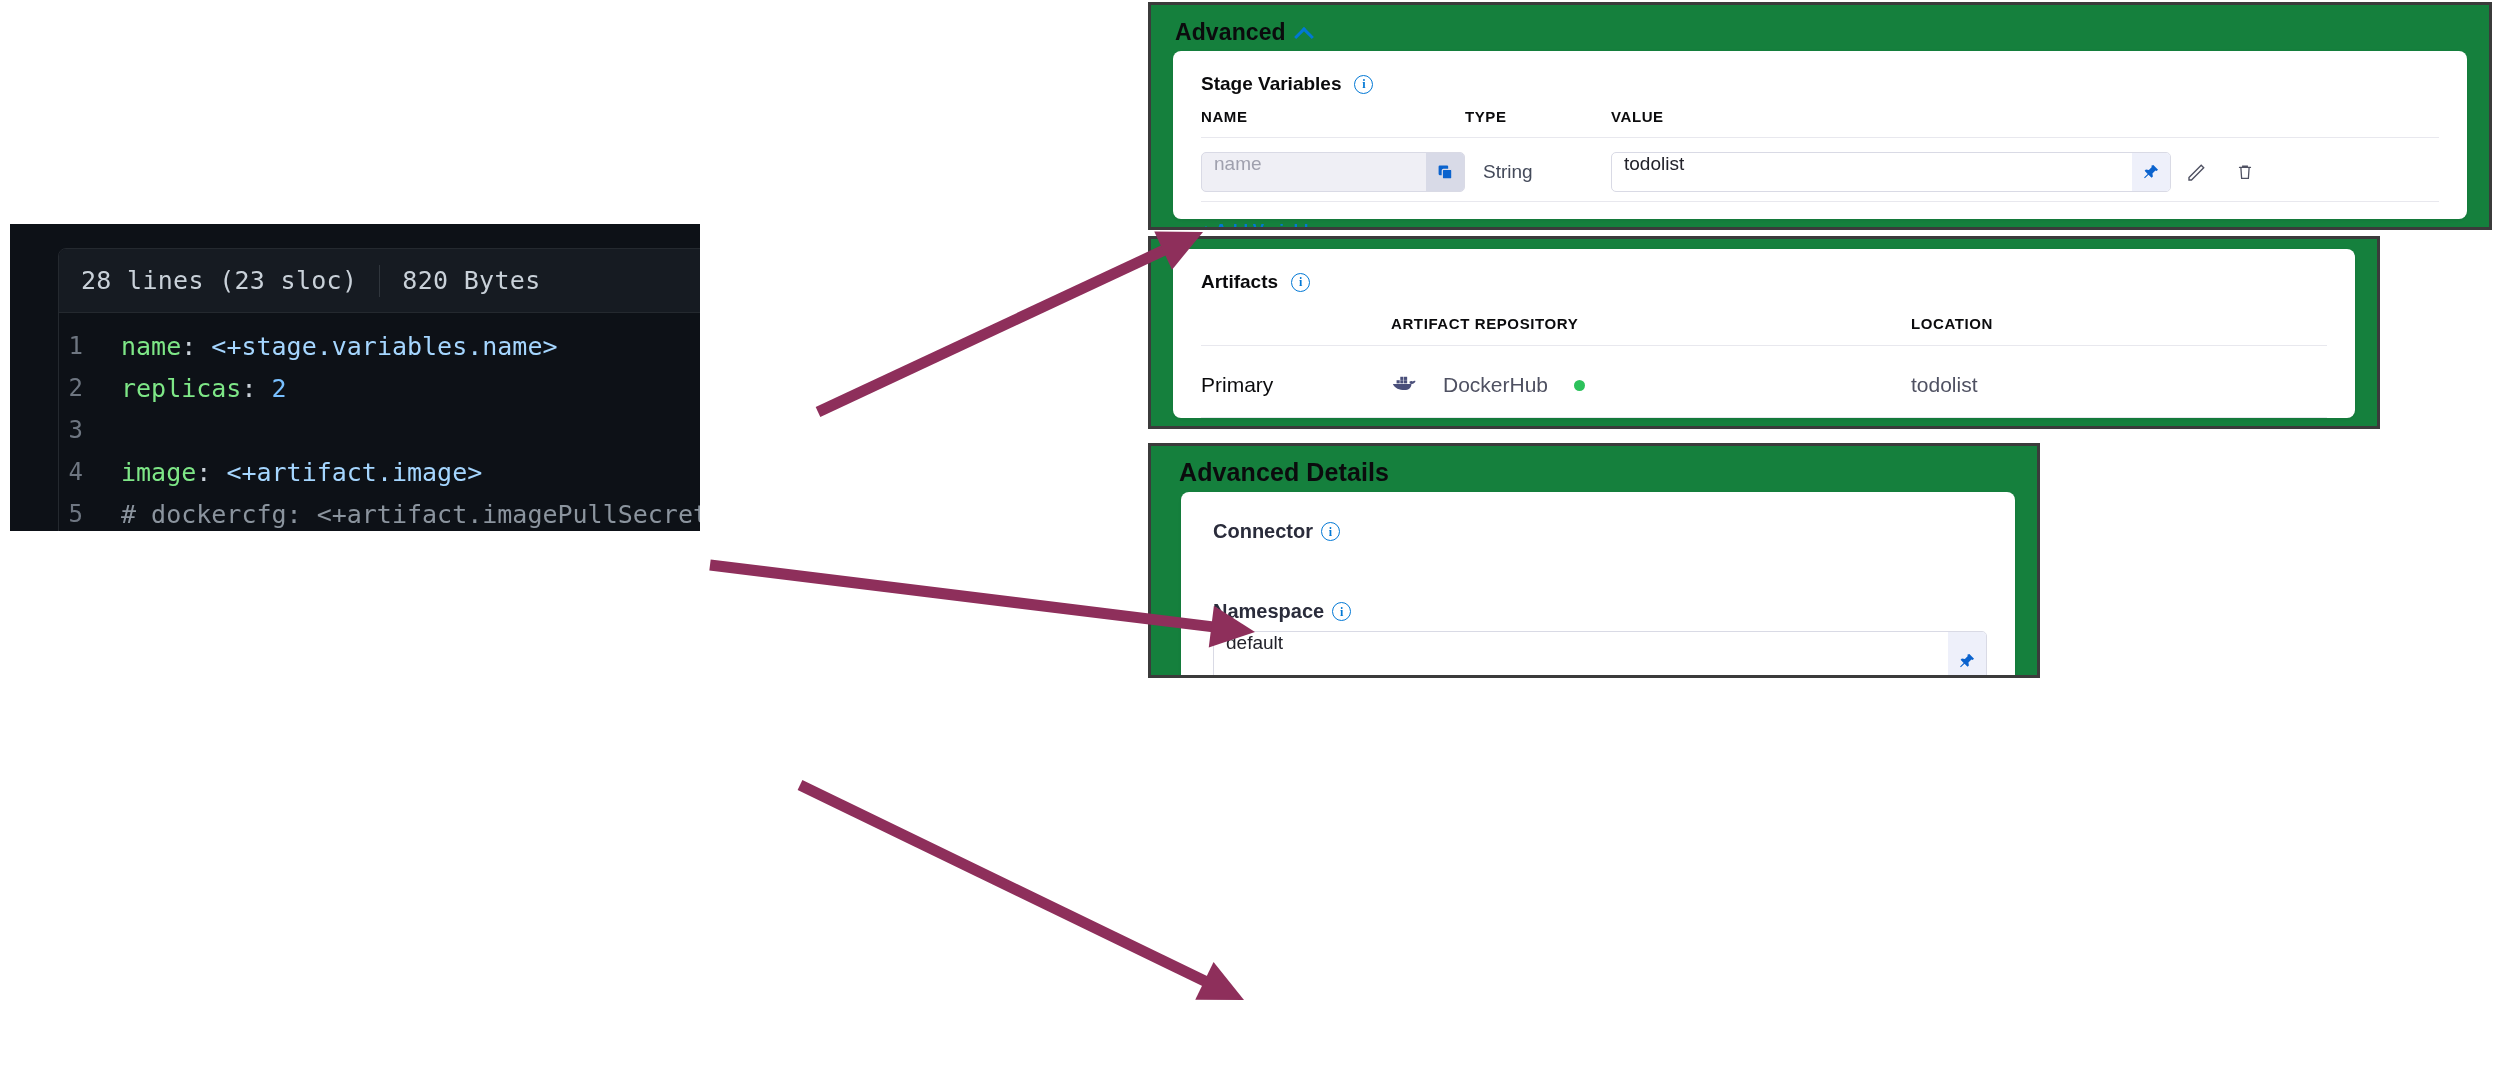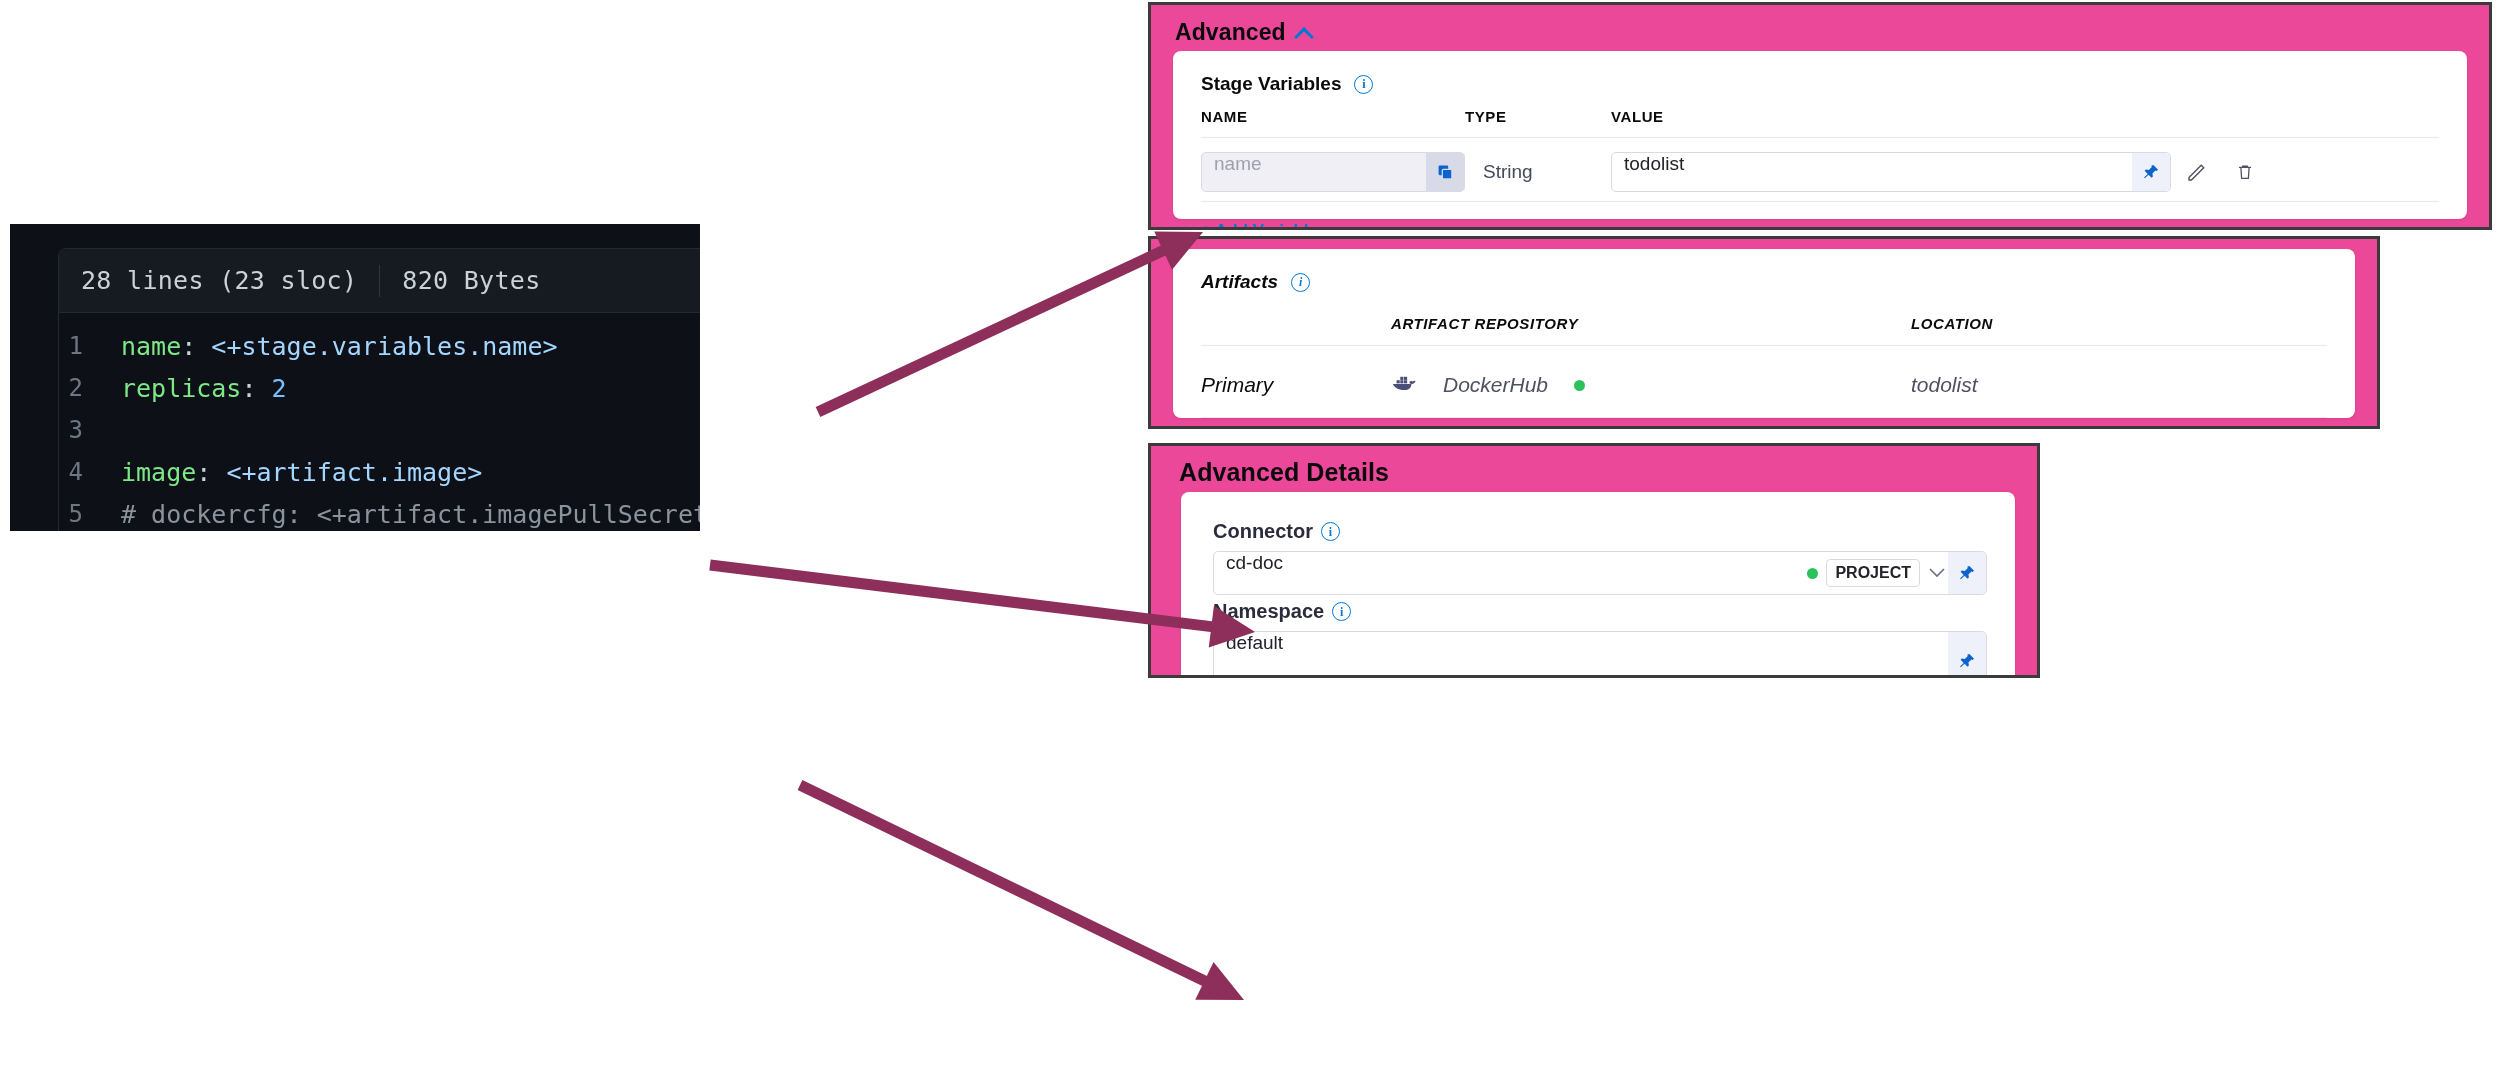--- a/index.html
+++ b/index.html
@@ -82,21 +82,21 @@
   }
   .tok-key    { color: #7ee787; }
   .tok-punct  { color: #c9d1d9; }
   .tok-val    { color: #a5d6ff; }
   .tok-num    { color: #79c0ff; }
   .tok-comment{ color: #8b949e; }
 
   
   .panel {
     position: absolute;
-    background: #ec4899;
+    background: #15803d;
     border: 3px solid #3b3b3b;
     box-sizing: border-box;
     overflow: hidden;
   }
   #panel-advanced { left: 1148px; top: 2px;   width: 1344px; height: 228px; }
   #panel-artifacts{ left: 1148px; top: 236px; width: 1232px; height: 193px; }
   #panel-cluster  { left: 1148px; top: 443px; width: 892px;  height: 235px; }
 
   .panel-title {
     font-size: 23px;
@@ -182,21 +182,21 @@
     display: flex; align-items: center; justify-content: center;
     background: #eef0fa;
   }
   .type-text { font-size: 19px; color: #444a5a; }
 
   .link-blue {
     color: #0278d5; font-size: 17px; font-weight: bold; cursor: pointer;
   }
 
   
-  #art-card { left: 22px; top: 10px; right: 22px; bottom: 8px; font-style: italic; }
+  #art-card { left: 22px; top: 10px; right: 22px; bottom: 8px; }
   .art-row { display: flex; align-items: center; }
   .art-name { font-size: 21px; color: #0b0b0d; }
   .art-repo { font-size: 21px; color: #4f5162; display:flex; align-items:center; gap:26px;}
   .art-loc  { font-size: 21px; color: #4f5162; }
   .dot-green { width: 11px; height: 11px; border-radius: 50%; background: #2cc15b; display:inline-block;}
 
   
   #clu-card { left: 30px; top: 46px; right: 22px; bottom: -12px; }
   .field-label {
     display:flex; align-items:center; gap:8px;
@@ -363,35 +363,20 @@
   <div class="panel-head" style="padding-top:12px;padding-left:28px;">
     <span class="panel-title" style="font-size:25px;">Advanced Details</span>
   </div>
 
   <div class="card" id="clu-card">
     <div style="position:absolute;left:32px;top:28px;right:28px;">
       <div class="field-label">
         <span>Connector</span>
         <span class="info-icon">i</span>
       </div>
-      <div class="field" style="height:44px;">
-        <span class="fval">cd-doc</span>
-        <span class="dot-green" style="flex:none;margin-right:8px;"></span>
-        <span class="tag-project">PROJECT</span>
-        <span class="chev-down">
-          <svg width="16" height="10" viewBox="0 0 16 10" aria-hidden="true">
-            <path d="M1 1l7 7 7-7" fill="none" stroke="#6b6d7e" stroke-width="1.6"></path>
-          </svg>
-        </span>
-        <span class="pin-btn">
-          <svg width="18" height="18" viewBox="0 0 20 20" aria-hidden="true">
-            <path d="M12.6 2.2l5.2 5.2-1.6 1.6-1.3-.6-3.3 3.3.5 3.2-1.5 1.5-3.4-3.4-4 4-.9-.9 4-4-3.4-3.4 1.5-1.5 3.2.5 3.3-3.3-.6-1.3z" fill="#0b63ce"></path>
-          </svg>
-        </span>
-      </div>
     </div>
 
     <div style="position:absolute;left:32px;top:108px;right:28px;">
       <div class="field-label">
         <span>Namespace</span>
         <span class="info-icon">i</span>
       </div>
       <div class="field" style="height:60px;">
         <span class="fval">default</span>
         <span class="pin-btn">

